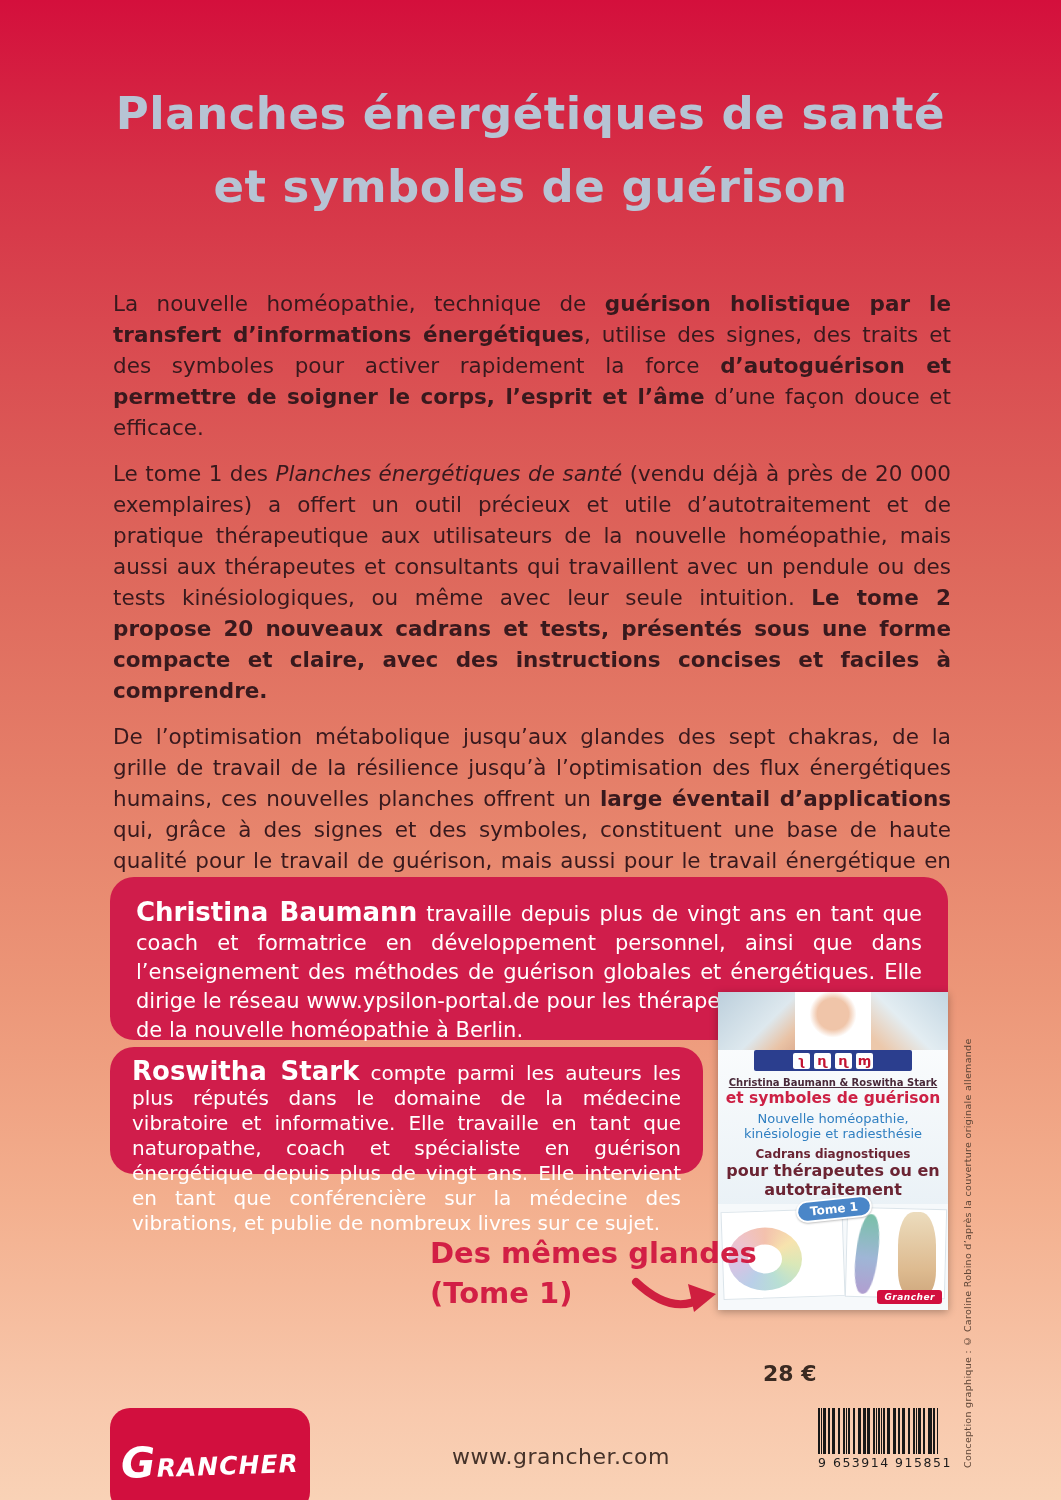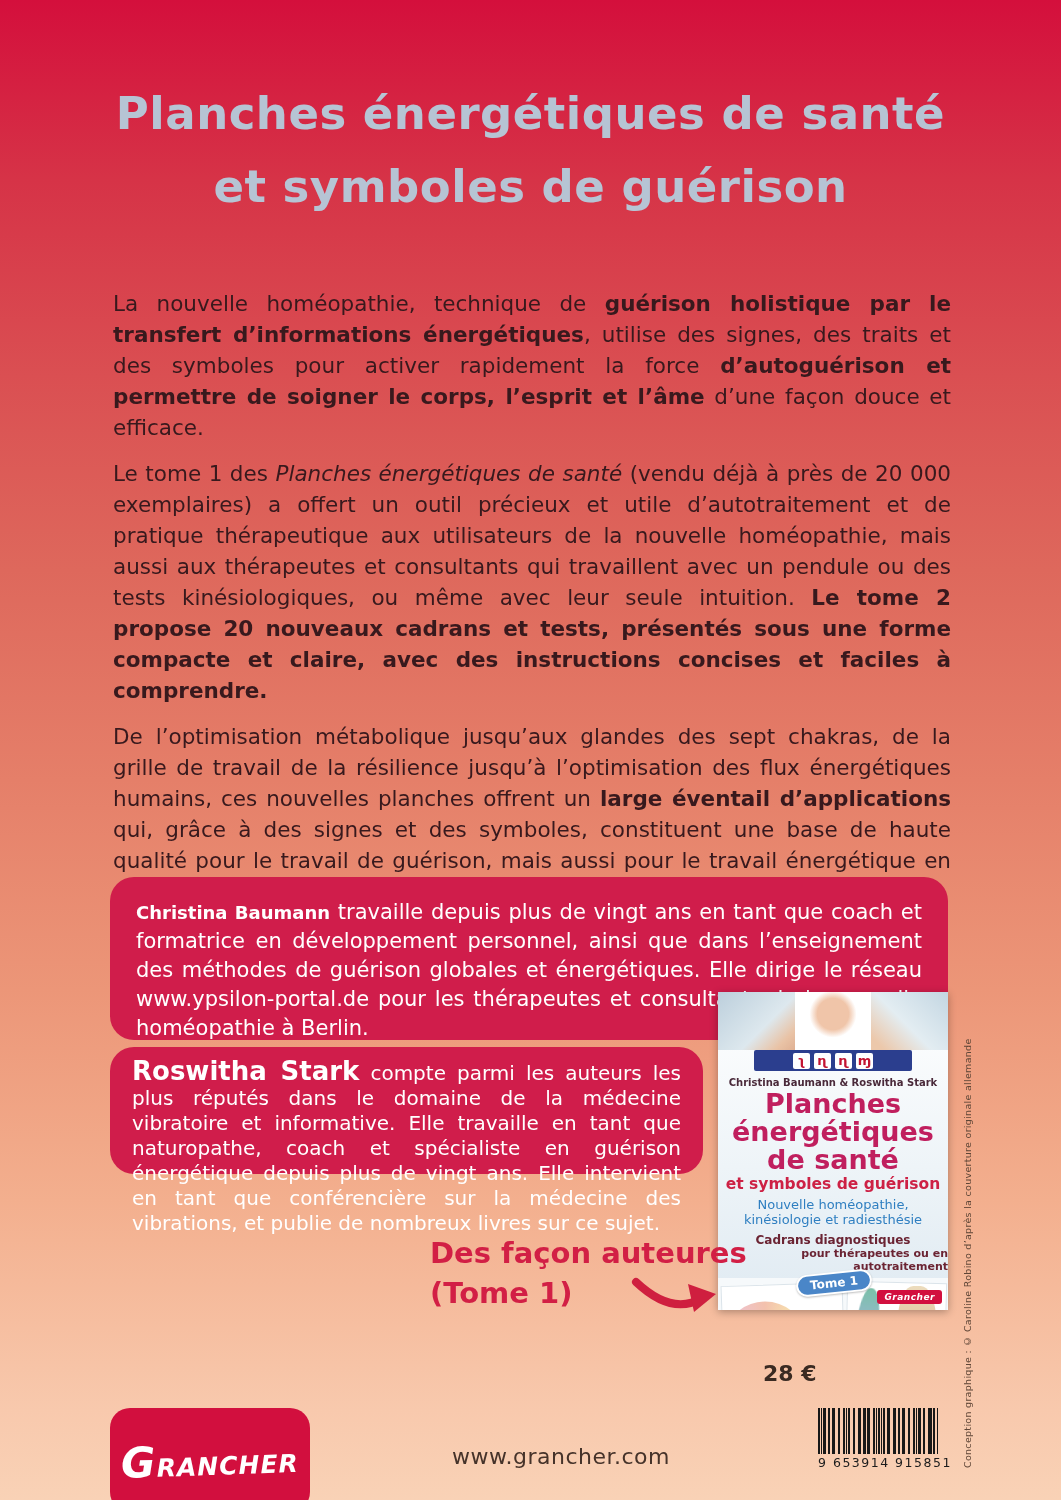--- a/index.html
+++ b/index.html
@@ -18,21 +18,21 @@
   .body-para{font-size:21.5px;line-height:31px;text-align:justify;margin:0 0 15px 0;}
   .body-para b{font-weight:bold;}
   .body-para i{font-style:italic;}
   
   .author-box{
     position:absolute;background:#d01d4b;border-radius:24px;color:#fff;
     text-align:justify;
   }
   .author-box .author-name{font-weight:bold;}
   .box-1{left:110px;top:877px;width:838px;height:163px;padding:21px 26px;box-sizing:border-box;font-size:21px;line-height:29px;}
-  .box-1 .author-name{font-size:18px;}
+  .box-1 .author-name{font-size:26px;}
   .box-2{left:110px;top:1047px;width:593px;height:127px;padding:12px 22px;box-sizing:border-box;font-size:20px;line-height:25px;}
   .box-2 .author-name{font-size:26px;}
   
   .callout{position:absolute;left:430px;top:1233px;color:#d21f45;font-weight:bold;font-size:29px;line-height:40px;}
   .callout-arrow{position:absolute;left:628px;top:1268px;}
   
   .book-cover{
     position:absolute;left:718px;top:992px;width:230px;height:318px;box-sizing:border-box;
     background:linear-gradient(180deg,#ffffff 0%,#eef4f8 55%,#dfeaf2 100%);
     box-shadow:0 2px 8px rgba(0,0,0,.3);
@@ -44,26 +44,26 @@
   .photo-face{background:radial-gradient(circle at 50% 38%,#f0c5a9 0 30%,#ffffff 45%),#ffffff;}
   .photo-arm{background:linear-gradient(225deg,#c3d6e2 0%,#e3edf2 55%,#ecc8ab 90%);}
   .cover-symbols{
     margin-top:0;height:21px;width:158px;background:#2b3e8e;border-radius:2px;
     display:flex;align-items:center;justify-content:center;gap:4px;
   }
   .sym-tile{
     display:inline-block;width:17px;height:16px;background:#ffffff;border-radius:2px;
     color:#c31432;font-weight:bold;font-size:13px;line-height:16px;
   }
-  .cover-authors{margin-top:6px;font-size:10px;font-weight:bold;color:#4a2a3a;}
+  .cover-authors{margin-top:6px;font-size:10px;font-weight:bold;color:#4a2a3a;text-decoration:underline;}
   .cover-title{margin-top:2px;color:#c01f5e;font-weight:bold;font-size:27px;line-height:28px;}
   .cover-subtitle{margin-top:1px;color:#cd2145;font-weight:bold;font-size:15.5px;}
   .cover-tagline{margin-top:4px;color:#2f7fc1;font-weight:normal;font-size:13px;line-height:15px;}
   .cover-desc1{margin-top:6px;color:#6b2433;font-weight:bold;font-size:12px;}
-  .cover-desc2{color:#6b2433;font-weight:bold;font-size:11px;text-align:right;}
+  .cover-desc2{color:#6b2433;font-weight:bold;font-size:16px;}
   .cover-charts{position:relative;margin-top:5px;width:100%;flex:1;background:#f6f9fb;}
   .chart-sheet{position:absolute;background:#ffffff;border:1px solid #dbe4ea;}
   .sheet-left{left:4px;top:6px;width:120px;height:86px;transform:rotate(-2deg);}
   .sheet-right{left:128px;top:4px;width:98px;height:88px;transform:rotate(1.5deg);}
   .chart-donut{
     position:absolute;left:10px;top:18px;width:74px;height:74px;border-radius:50%;
     background:conic-gradient(#f3c1ad,#f7e3ae,#d9e8b8,#b8dfd4,#b9cfe8,#d8c3e3,#eec3cd,#f3c1ad);
     transform:scale(1,.85);
   }
   .chart-donut::after{
@@ -143,46 +143,41 @@
       <div class="cover-photo photo-face"></div>
       <div class="cover-photo photo-arm"></div>
     </div>
     <div class="cover-symbols">
         <span class="sym-tile">ʅ</span>
         <span class="sym-tile">ɳ</span>
         <span class="sym-tile">ɳ</span>
         <span class="sym-tile">ɱ</span>
       </div>
     <div class="cover-authors">Christina Baumann &amp; Roswitha Stark</div>
-    <div class="cover-title">
-      <div>Planches</div>
-      <div>énergétiques</div>
-      <div>de santé</div>
-    </div>
     <div class="cover-subtitle">et symboles de guérison</div>
     <div class="cover-tagline">
       <div>Nouvelle homéopathie,</div>
       <div>kinésiologie et radiesthésie</div>
     </div>
     <div class="cover-desc1">Cadrans diagnostiques</div>
     <div class="cover-desc2">pour thérapeutes ou en autotraitement</div>
     <div class="cover-charts">
       <div class="chart-sheet sheet-left"></div>
       <div class="chart-sheet sheet-right"></div>
       <div class="chart-donut"></div>
 
       <div class="chart-spine"></div>
       <div class="chart-figure"></div>
       <div class="tome-badge">Tome 1</div>
       <div class="cover-logo">Grancher</div>
     </div>
   </div>
 
   <div class="callout">
-    <div>Des façon auteures</div>
+    <div>Des mêmes glandes</div>
     <div>(Tome 1)</div>
   </div>
   <svg class="callout-arrow" width="96" height="54" viewBox="0 0 96 54">
     <path d="M8 14 Q 44 48 74 30" fill="none" stroke="#cf1f3f" stroke-width="8" stroke-linecap="round"></path>
     <path d="M60 16 L88 26 L66 44 Z" fill="#cf1f3f"></path>
   </svg>
 
   <div class="publisher-box">
     <div class="publisher-logo">Grancher</div>
   </div>

